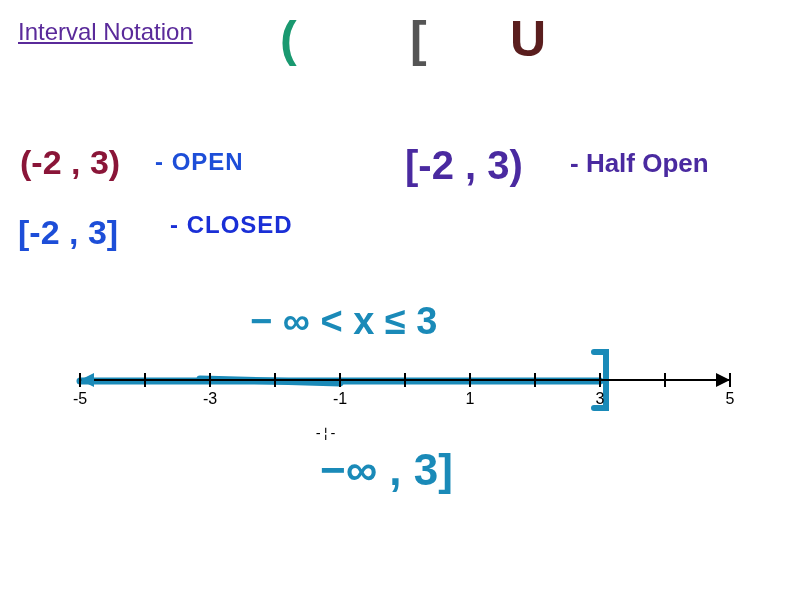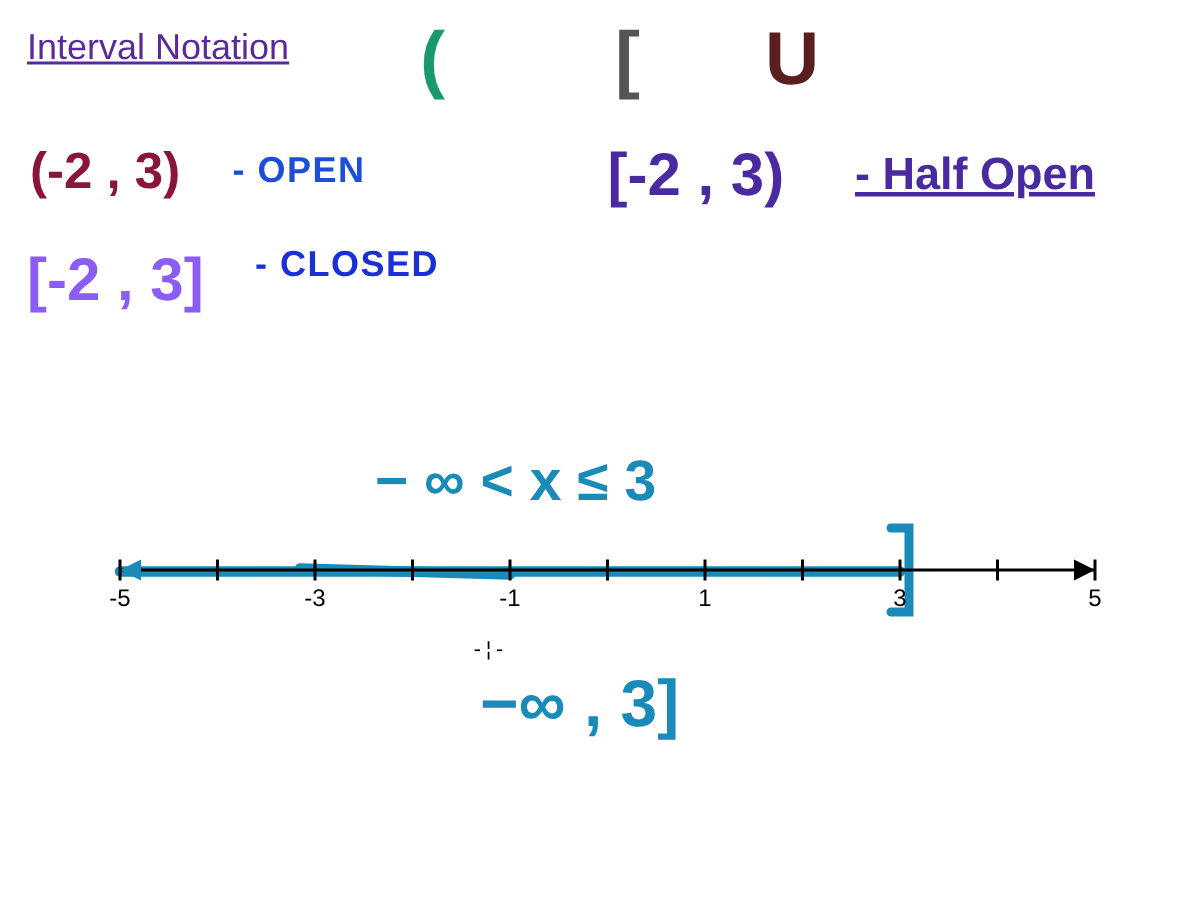--- a/index.html
+++ b/index.html
@@ -32,27 +32,28 @@
   }
   .sym.paren  { left: 280px; top: 10px; color: #1a9970; }
   .sym.brack  { left: 410px; top: 10px; color: #555; }
   .sym.union  { left: 510px; top: 10px; color: #5a1e1e; }
 
   .hand {
     position: absolute;
     font-size: 34px;
     font-weight: 700;
     white-space: nowrap;
+    margin-top: 48px;
   }
   .open-int   { left: 20px;  top: 95px;  color: #8a1538; }
   .open-lbl   { left: 155px; top: 100px; color: #1d4ed8; font-size: 24px; letter-spacing: 1px; }
-  .closed-int { left: 18px;  top: 165px; color: #8b5cf6; font-size: 40px; }
+  .closed-int { left: 18px;  top: 165px; color: #1d4ed8; font-size: 34px; }
   .closed-lbl { left: 170px; top: 163px; color: #1a2fd6; font-size: 24px; letter-spacing: 1px; }
   .half-int   { left: 405px; top: 95px;  color: #4a2aa0; font-size: 40px; }
-  .half-lbl   { left: 570px; top: 100px; color: #4a2aa0; font-size: 30px; text-decoration: underline; }
+  .half-lbl   { left: 570px; top: 100px; color: #4a2aa0; font-size: 26px; }
 
   .ineq {
     position: absolute;
     left: 250px;
     top: 300px;
     color: #1a8ab8;
     font-size: 38px;
     font-weight: 700;
   }
   .ans {

